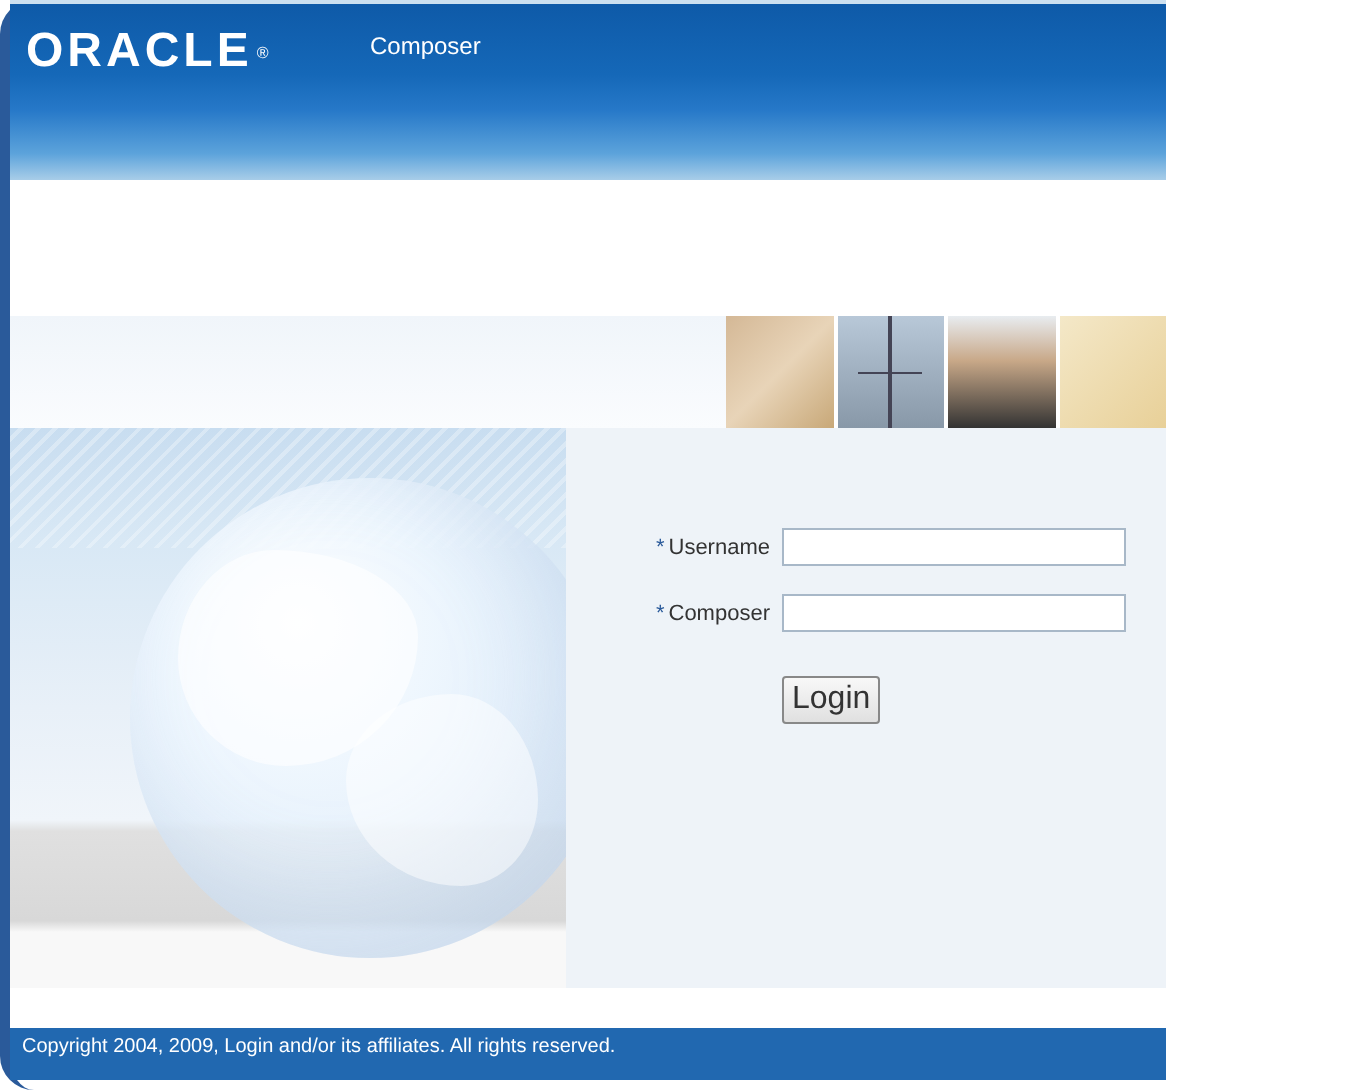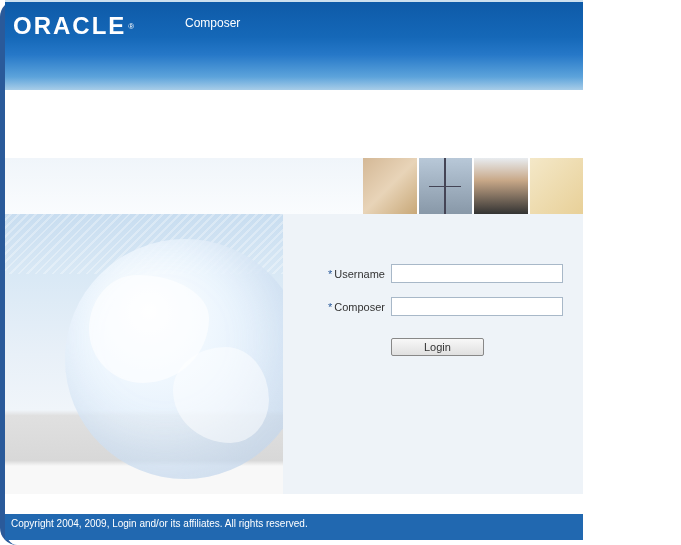--- a/index.html
+++ b/index.html
@@ -162,22 +162,22 @@
       background: #fff;
       font-size: 11px;
       padding: 0 3px;
     }
     .login-row {
       display: flex;
       margin-top: 22px;
     }
     .login-spacer { width: 78px; }
     .login-btn {
-      padding: 2px 32px;
-      font-size: 11px;
+      padding: 2px 4px;
+      font-size: 16px;
       border: 1px solid #888;
       background: linear-gradient(to bottom, #f8f8f8 0%, #e0e0e0 100%);
       border-radius: 2px;
       cursor: pointer;
       color: #333;
     }
     .bottom-white {
       height: 20px;
       background: #fff;
     }

